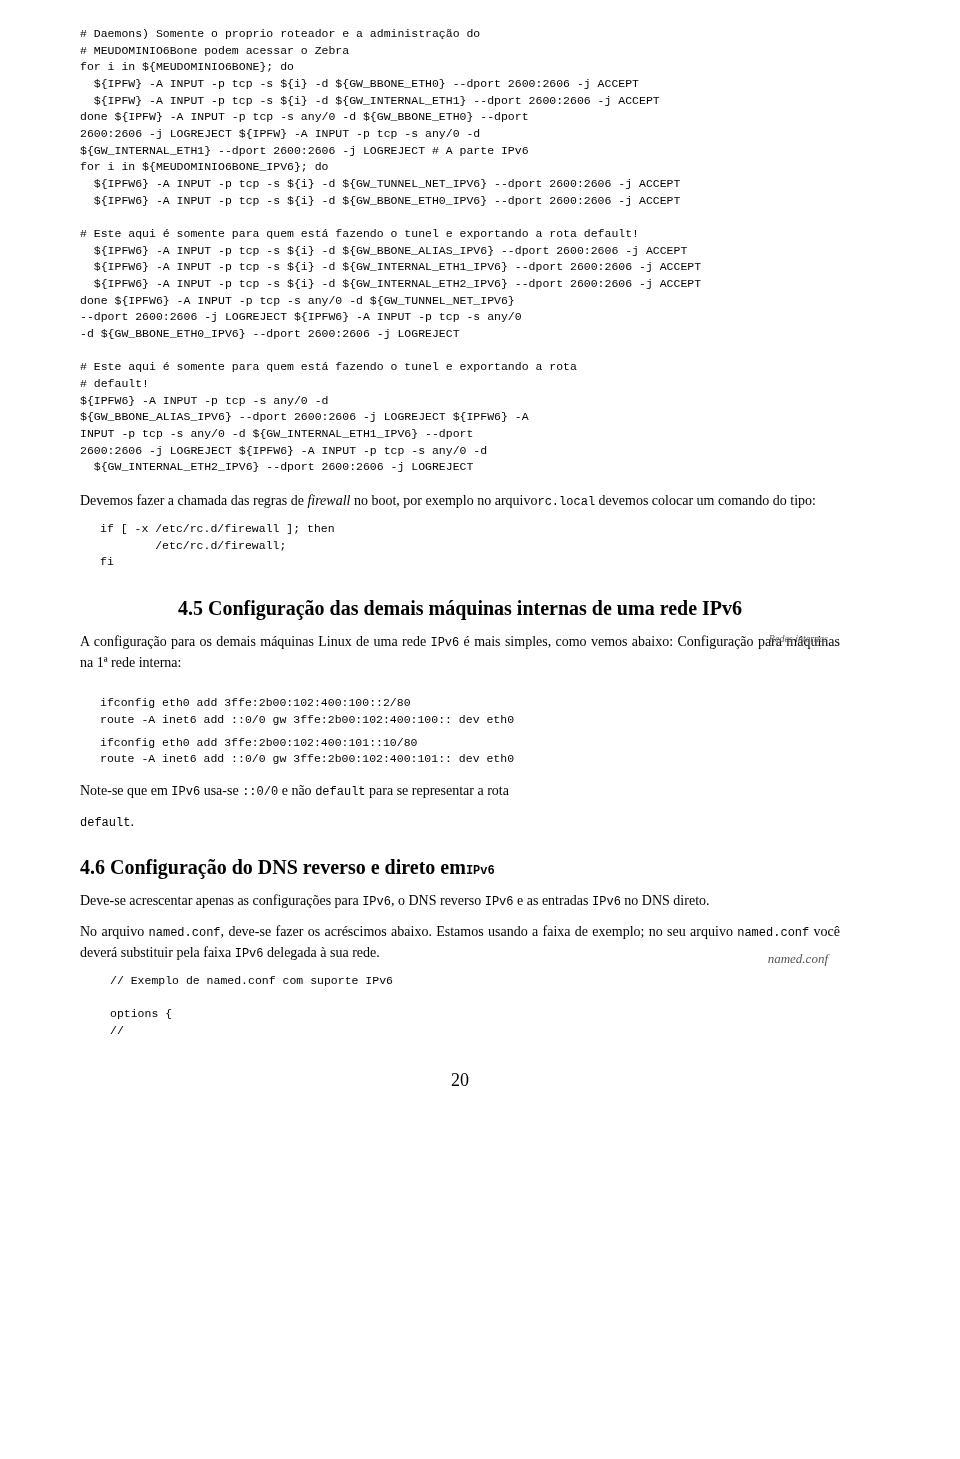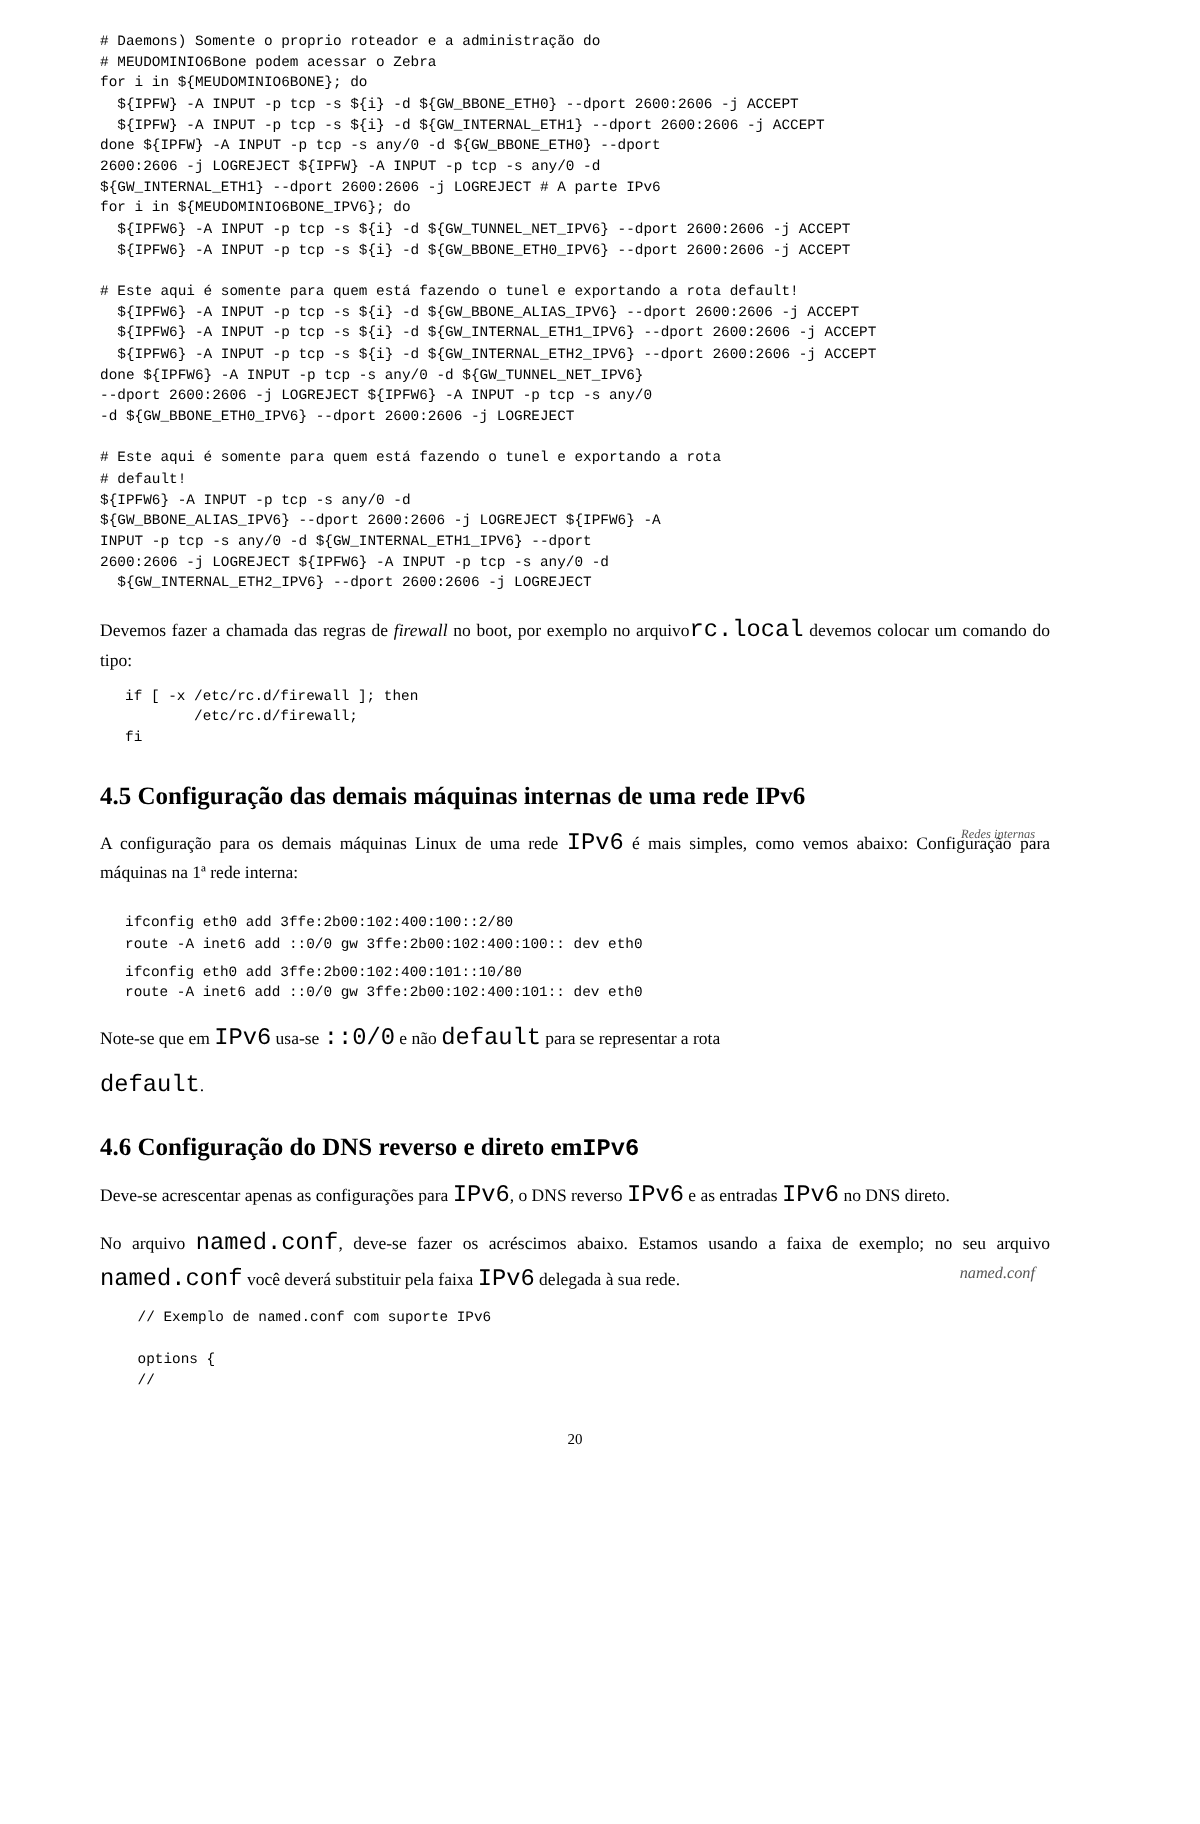--- a/index.html
+++ b/index.html
@@ -39,29 +39,29 @@
       font-weight: bold;
       margin: 24px 0 10px 0;
       line-height: 1.3;
     }
     .section-number {
       font-size: 20px;
       font-weight: bold;
     }
     .inline-code {
       font-family: 'Courier New', Courier, monospace;
-      font-size: 19px;
+      font-size: 12px;
     }
     .italic {
       font-style: italic;
     }
     .page-number {
       text-align: center;
       font-family: 'Times New Roman', Times, serif;
-      font-size: 12px;
+      font-size: 18px;
       margin-top: 30px;
     }
     .marginal-note-redes {
       position: absolute;
       right: 12px;
       font-family: 'Times New Roman', Times, serif;
       font-size: 10px;
       font-style: italic;
       color: #555;
       text-align: right;
@@ -114,21 +114,21 @@
     <span>Devemos fazer a chamada das regras de</span>
     <span class="italic">firewall</span>
     <span>no boot, por exemplo no arquivo</span><span class="inline-code">rc.local</span>
     <span>devemos colocar um comando do tipo:</span>
   </div>
 
   <div class="code-block" style="margin-top:6px; margin-left:20px;">if [ -x /etc/rc.d/firewall ]; then
         /etc/rc.d/firewall;
 fi</div>
 
-  <div class="section-heading" style="">
+  <div class="section-heading" style="text-align:center;">
     <span class="section-number">4.5</span>
     <span>Configuração das demais máquinas internas de uma rede IPv6</span>
   </div>
 
   <div style="position:relative;">
     <div class="body-text">
       <span>A configuração para os demais máquinas Linux de uma rede </span><span class="inline-code">IPv6</span><span> é mais simples, como vemos abaixo: Configuração para máquinas na 1ª rede interna:</span>
     </div>
 
     <div class="marginal-note-redes" style="top:0px;">

